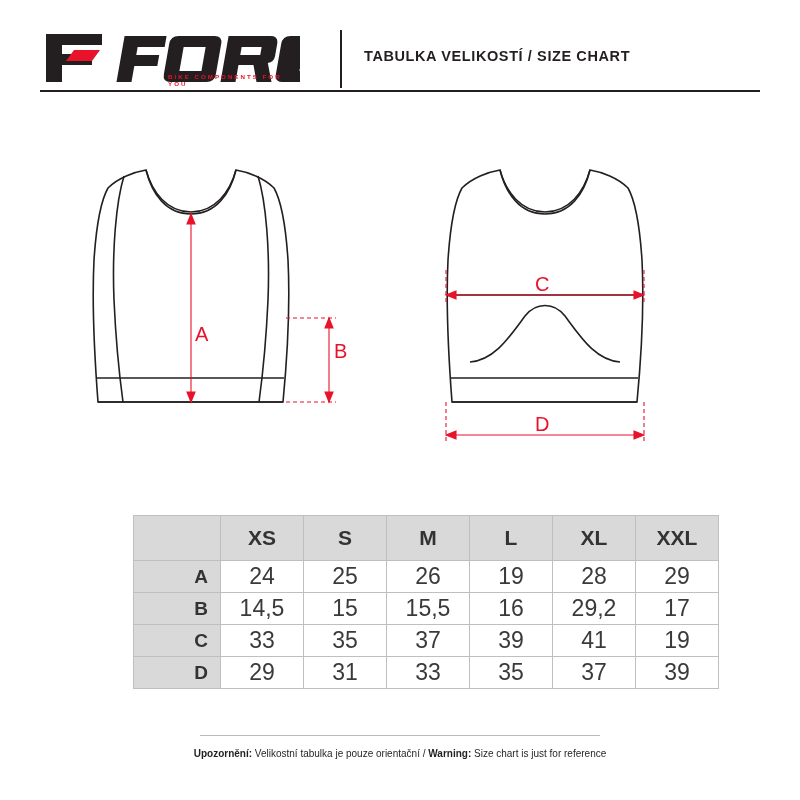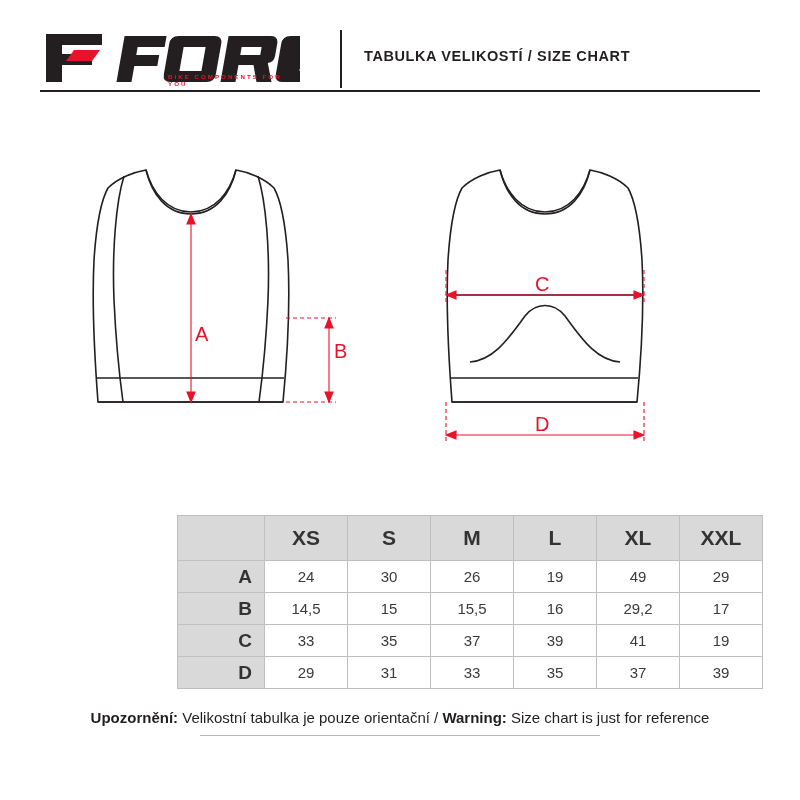--- a/index.html
+++ b/index.html
@@ -89,27 +89,26 @@
   .table-wrap {
     position: absolute;
     left: 133px;
     top: 515px;
     width: 534px;
   }
   table.size-chart {
     border-collapse: collapse;
     width: 534px;
     table-layout: fixed;
-    margin-left: 44px;
   }
   table.size-chart th,
   table.size-chart td {
     border: 1px solid #bfbfbf;
     text-align: center;
-    font-size: 15px;
+    font-size: 23px;
     color: #3a3a3a;
     height: 31px;
     padding: 0;
   }
   table.size-chart thead th {
     background: #d9d9d9;
     font-size: 21px;
     font-weight: bold;
     color: #333333;
     height: 44px;
@@ -134,24 +133,24 @@
     position: absolute;
     left: 200px;
     top: 735px;
     width: 400px;
     height: 1px;
     background: #b9b9b9;
   }
   .footer-text {
     position: absolute;
     left: 0;
-    top: 709px;
+    top: 748px;
     width: 800px;
     text-align: center;
-    font-size: 15px;
+    font-size: 10px;
     color: #231f20;
   }
   .footer-text b { font-weight: bold; }
 </style>
 </head>
 <body>
 
 <div class="page">
 
   <div class="header">
@@ -280,24 +279,24 @@
           <th class="col-head">M</th>
           <th class="col-head">L</th>
           <th class="col-head">XL</th>
           <th class="col-head">XXL</th>
         </tr>
       </thead>
       <tbody>
         <tr>
           <th class="rowhead">A</th>
           <td>24</td>
-          <td>30</td>
+          <td>25</td>
           <td>26</td>
           <td>19</td>
-          <td>49</td>
+          <td>28</td>
           <td>29</td>
         </tr>
         <tr>
           <th class="rowhead">B</th>
           <td>14,5</td>
           <td>15</td>
           <td>15,5</td>
           <td>16</td>
           <td>29,2</td>
           <td>17</td>

